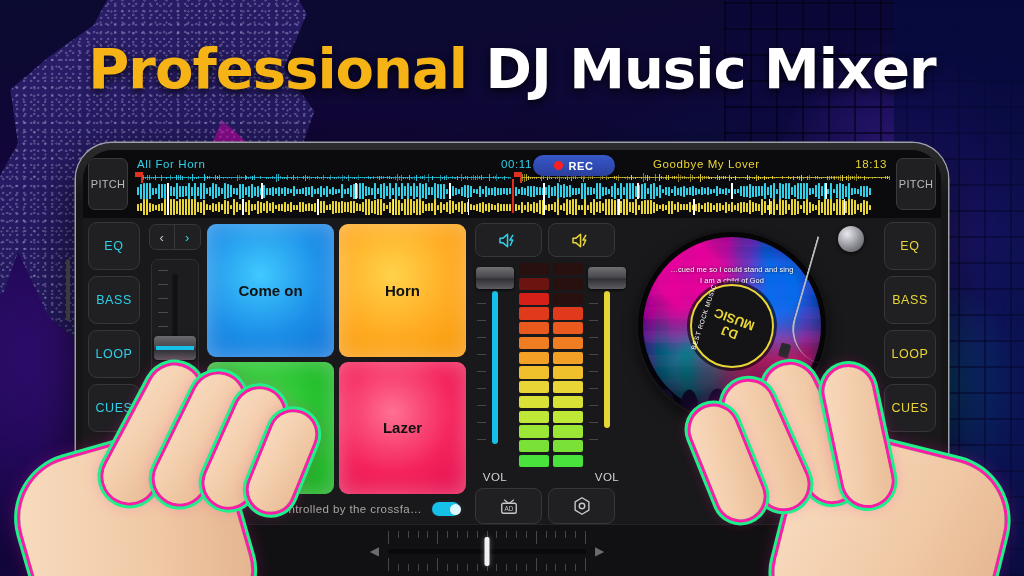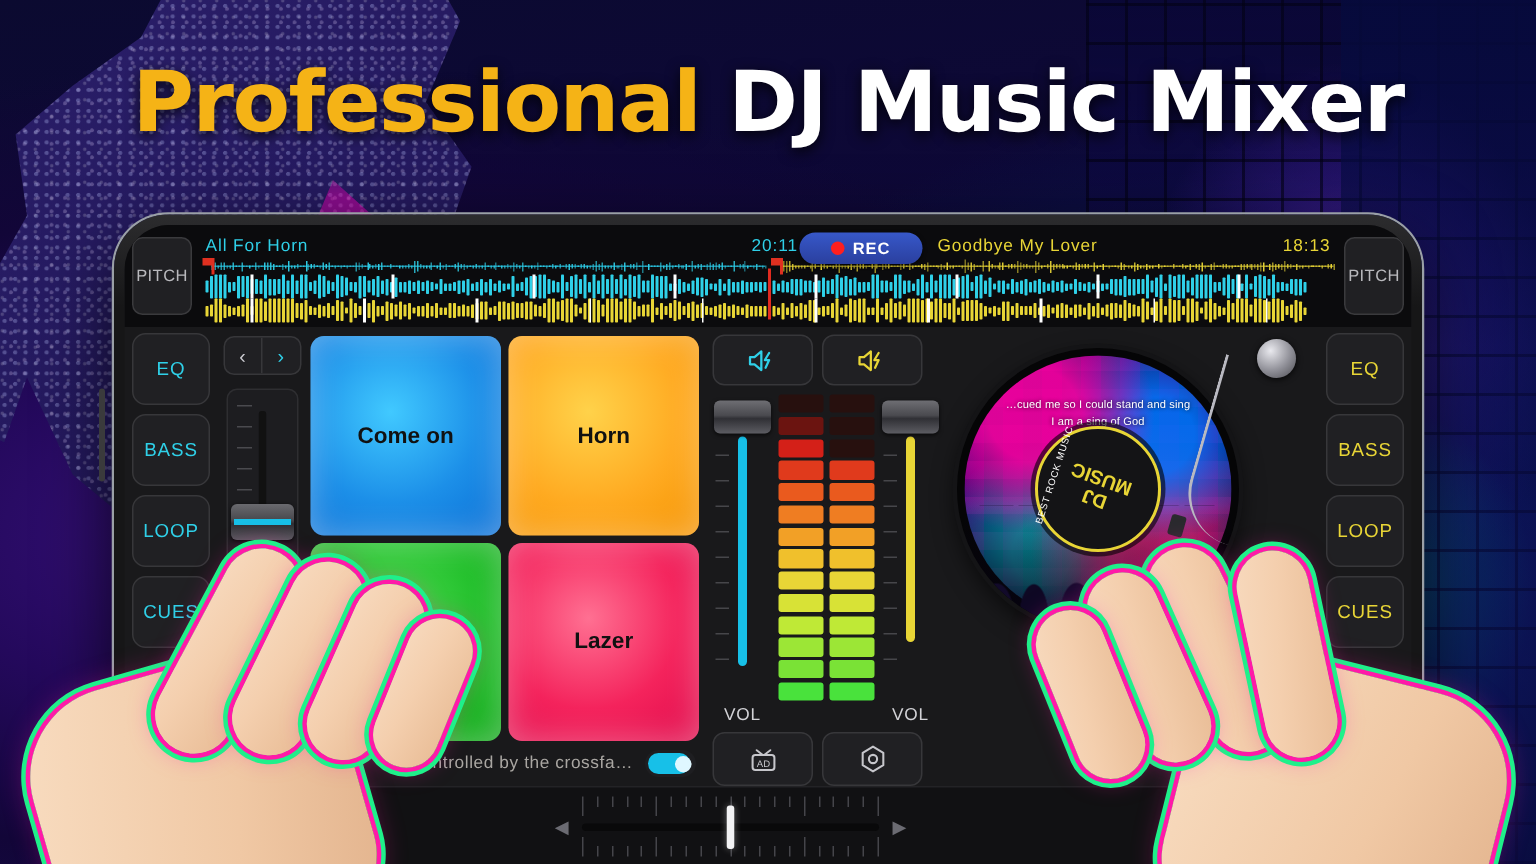--- a/index.html
+++ b/index.html
@@ -107,21 +107,21 @@
   #wavewrap{ flex:1; height:58px; position:relative; }
   .wavehdr{
     position:absolute; top:1px; left:0; right:0; height:15px;
     display:flex; align-items:center; font-size:11.5px; letter-spacing:.6px;
   }
   .hdr-left{ position:absolute; left:4px; display:flex; gap:0; }
   .deckA-txt{ color:#2fd0e8; }
   .deckB-txt{ color:#e8d536; }
   .t-time-a{ position:absolute; left:368px; color:#2fd0e8; }
   .t-time-b{ position:absolute; right:4px; color:#e8d536; }
-  .hdr-right{ position:absolute; left:492px; }
+  .hdr-right{ position:absolute; left:520px; }
   #recbtn{
     position:absolute; left:400px; top:0px; width:82px; height:21px;
     background:linear-gradient(180deg,#3758c9,#2a3f9e);
     border-radius:11px; display:flex; align-items:center; justify-content:center;
     gap:5px; z-index:8; box-shadow:0 1px 3px rgba(0,0,0,.6);
   }
   .recdot{ width:9px; height:9px; border-radius:50%; background:#ff1f1f; }
   .reclbl{ color:#fff; font-size:11px; font-weight:bold; letter-spacing:.6px; }
 
   .minirow{ position:absolute; top:17px; left:0; right:0; height:11px; }
@@ -343,21 +343,21 @@
 <div id="phone">
   <div class="sidebtn sb1"></div>
   <div id="screen">
 
     <div id="topstrip">
       <div class="pitchbtn">PITCH</div>
 
       <div id="wavewrap">
         <div class="wavehdr">
           <span class="hdr-left deckA-txt">All For Horn</span>
-          <span class="t-time-a">20:11</span>
+          <span class="t-time-a">00:11</span>
           <span class="hdr-right deckB-txt">Goodbye My Lover</span>
           <span class="t-time-b">18:13</span>
         </div>
 
         <div id="recbtn">
           <span class="recdot"></span>
           <span class="reclbl">REC</span>
         </div>
 
         <div class="minirow">
@@ -1442,21 +1442,21 @@
         </div>
       </div>
 
       <div class="deck">
         <div class="platter">
           <div class="vinylart">
             <div class="crowd"></div>
           </div>
           <div class="lyrics">
             <div class="lyr1"><span>…cued me so I could stand and sing</span></div>
-            <div class="lyr2"><span>I am a sing of God</span></div>
+            <div class="lyr2"><span>I am a child of God</span></div>
           </div>
           <div class="label">
             <div class="labeltxt">
               <span>DJ</span><br>
               <span>MUSIC</span>
             </div>
             <div class="labelsub">BEST ROCK MUSIC</div>
           </div>
         </div>
         <div class="tonearm">

